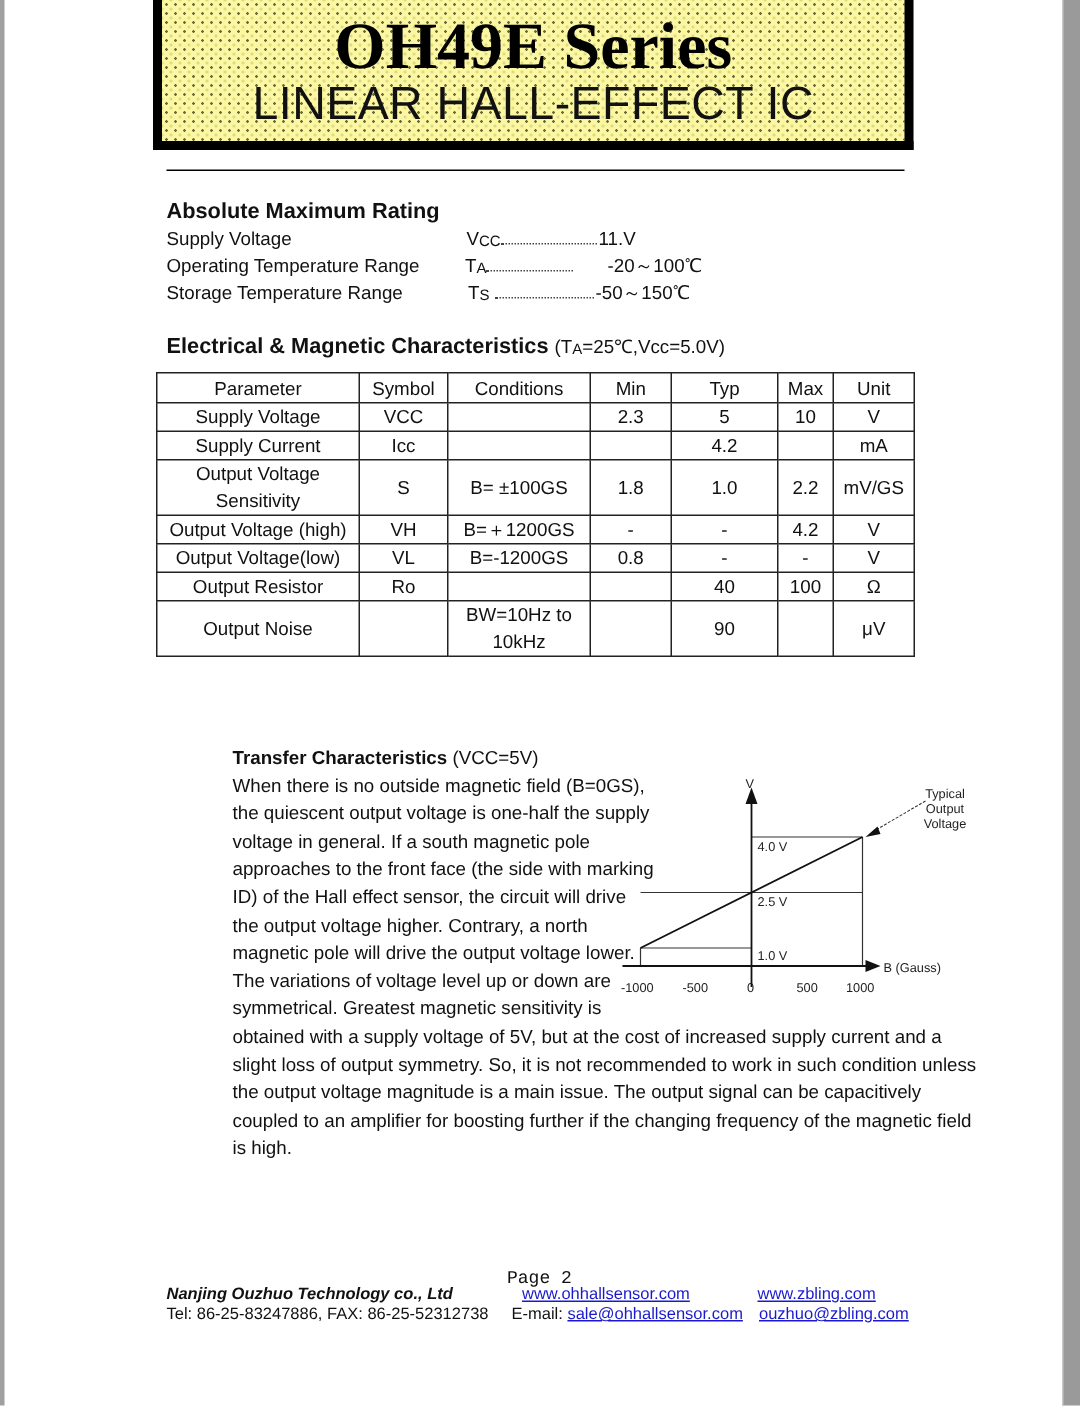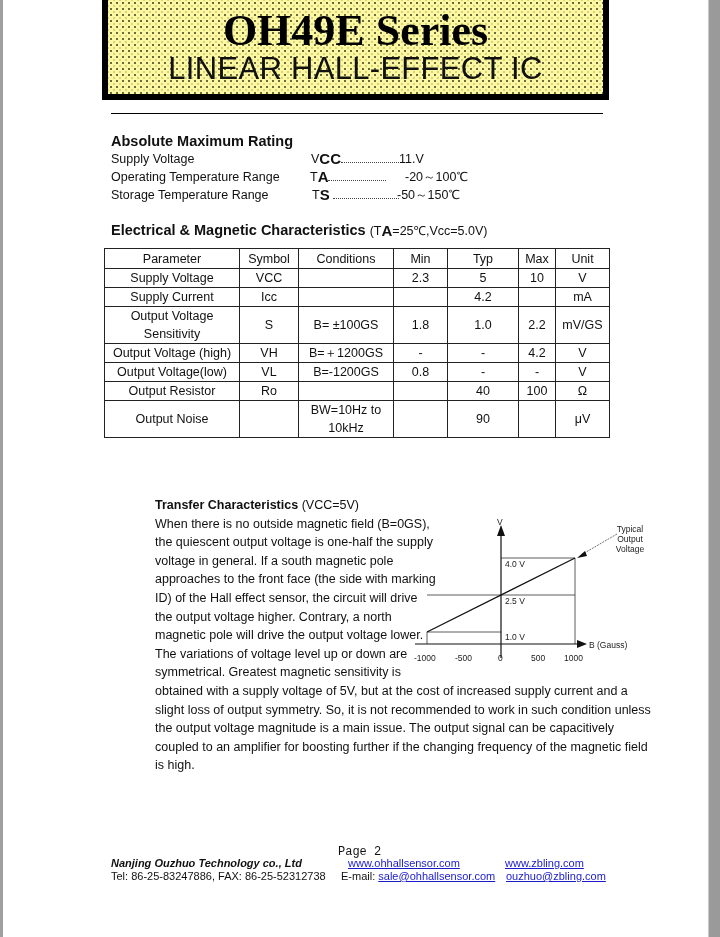--- a/index.html
+++ b/index.html
@@ -32,21 +32,21 @@
   }
   .sep { position:absolute; left:111px; top:113px; width:492px; height:1px; background:#000; }
 
   .h2 { position:absolute; font-weight:bold; font-size:14.5px; color:#111; }
   .h2 .small { font-weight:normal; font-size:12.5px; }
   .row { position:absolute; left:111px; font-size:12.5px; line-height:18px; }
   .row .lbl { position:absolute; left:0; white-space:nowrap; }
   .row .sym { position:absolute; left:200px; white-space:nowrap; }
   .row .val { position:absolute; white-space:nowrap; }
   .dots { display:inline-block; border-bottom:1px dotted #444; height:12px; vertical-align:baseline; }
-  sub.s { font-size:15px; vertical-align:-1px;font-weight:bold; }
+  sub.s { font-size:10px; vertical-align:-1px; }
 
   table.spec {
     position:absolute; left:104px; top:248px; width:505px;
     border-collapse:collapse; font-size:12.5px; table-layout:fixed;
   }
   table.spec td, table.spec th {
     border:1px solid #222; text-align:center; vertical-align:middle;
     padding:0 2px; font-weight:normal; line-height:18px;
   }
   table.spec th { height:19px; }

